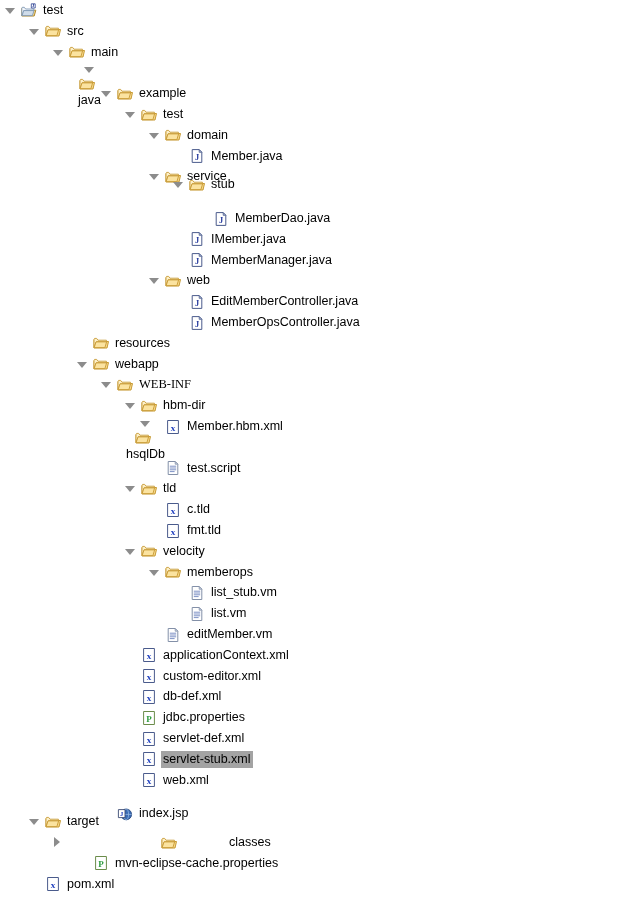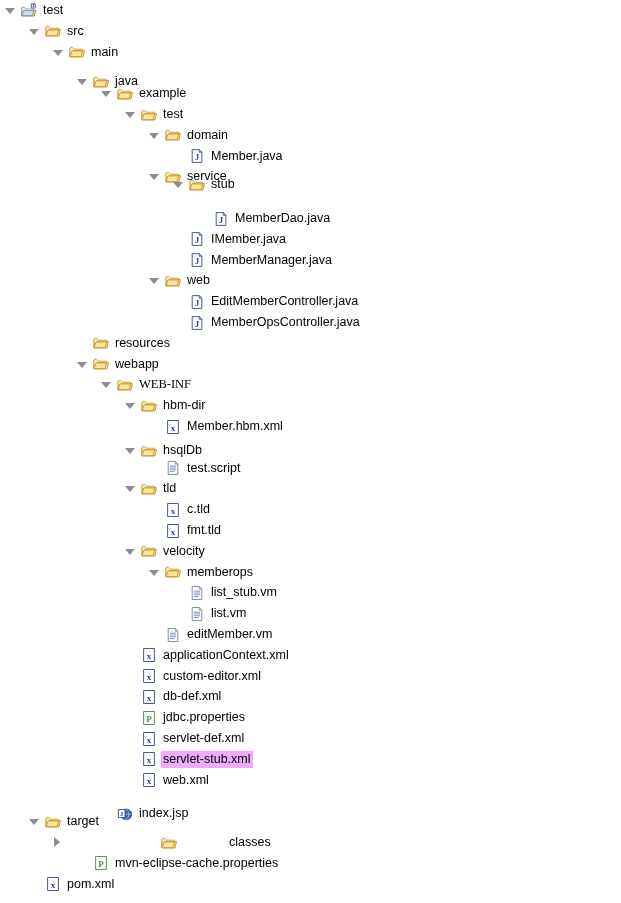--- a/index.html
+++ b/index.html
@@ -71,21 +71,21 @@
   .icon svg { display: block; }
 
   .gap { width: 4px; flex: 0 0 4px; }
 
   .label {
     padding: 1px 2px 1px 2px;
     line-height: 15px;
     color: #000;
   }
   .row.selected .label {
-    background: #f0abfc;
+    background: #a3a3a3;
   }
 </style>
 </head>
 <body>
 
 <div id="tree">
     <div class="row" style="top: 0px; left: 4px;">
       <span class="twisty open"></span>
       <span class="gap"></span>
       <span class="icon">
@@ -116,21 +116,21 @@
       <span class="gap"></span>
       <span class="icon">
         <svg width="16" height="16" viewBox="0 0 16 16">
           <path d="M1 4.5 L1 13 L14 13 L15.5 6.5 L5 6.5 L3.5 4.5 Z" fill="#f7d98a" stroke="#c79a35" stroke-width="1" stroke-linejoin="round"></path>
           <path d="M1 4.5 L1 12.5 L3.2 6.8 L13.4 6.8 L13.4 5.2 L5 5.2 L3.6 3.4 L1.6 3.4 Z" fill="#fdf0c8" stroke="#c79a35" stroke-width="0.9" stroke-linejoin="round"></path>
           <path d="M3.0 6.9 L13.6 6.9 L11.9 12.6 L1.2 12.6 Z" fill="#fbe3a0" stroke="#c79a35" stroke-width="0.9" stroke-linejoin="round"></path>
         </svg>
       </span>
       <span class="label">main</span>
     </div>
-    <div class="row" style="top: 71px; left: 76px;">
+    <div class="row" style="top: 59px; left: 76px; flex-direction: column;">
       <span class="twisty open"></span>
       <span class="gap"></span>
       <span class="icon">
         <svg width="16" height="16" viewBox="0 0 16 16">
           <path d="M1 4.5 L1 13 L14 13 L15.5 6.5 L5 6.5 L3.5 4.5 Z" fill="#f7d98a" stroke="#c79a35" stroke-width="1" stroke-linejoin="round"></path>
           <path d="M1 4.5 L1 12.5 L3.2 6.8 L13.4 6.8 L13.4 5.2 L5 5.2 L3.6 3.4 L1.6 3.4 Z" fill="#fdf0c8" stroke="#c79a35" stroke-width="0.9" stroke-linejoin="round"></path>
           <path d="M3.0 6.9 L13.6 6.9 L11.9 12.6 L1.2 12.6 Z" fill="#fbe3a0" stroke="#c79a35" stroke-width="0.9" stroke-linejoin="round"></path>
         </svg>
       </span>
       <span class="label">java</span>
@@ -331,21 +331,21 @@
       <span class="twisty"></span>
       <span class="gap"></span>
       <span class="icon">
         <svg width="16" height="16" viewBox="0 0 16 16">
           <path d="M2.6 1.5 L13.4 1.5 L13.4 14.5 L2.6 14.5 Z" fill="#ffffff" stroke="#4a5b8c" stroke-width="1"></path>
           <text x="8.0" y="12.2" font-family="Liberation Serif, serif" font-size="9.2" font-weight="bold" fill="#1f3fbf" text-anchor="middle">x</text>
         </svg>
       </span>
       <span class="label">Member.hbm.xml</span>
     </div>
-    <div class="row" style="top: 440px; left: 124px;">
+    <div class="row" style="top: 413px; left: 124px; flex-direction: column;">
       <span class="twisty open"></span>
       <span class="gap"></span>
       <span class="icon">
         <svg width="16" height="16" viewBox="0 0 16 16">
           <path d="M1 4.5 L1 13 L14 13 L15.5 6.5 L5 6.5 L3.5 4.5 Z" fill="#f7d98a" stroke="#c79a35" stroke-width="1" stroke-linejoin="round"></path>
           <path d="M1 4.5 L1 12.5 L3.2 6.8 L13.4 6.8 L13.4 5.2 L5 5.2 L3.6 3.4 L1.6 3.4 Z" fill="#fdf0c8" stroke="#c79a35" stroke-width="0.9" stroke-linejoin="round"></path>
           <path d="M3.0 6.9 L13.6 6.9 L11.9 12.6 L1.2 12.6 Z" fill="#fbe3a0" stroke="#c79a35" stroke-width="0.9" stroke-linejoin="round"></path>
         </svg>
       </span>
       <span class="label">hsqlDb</span>

